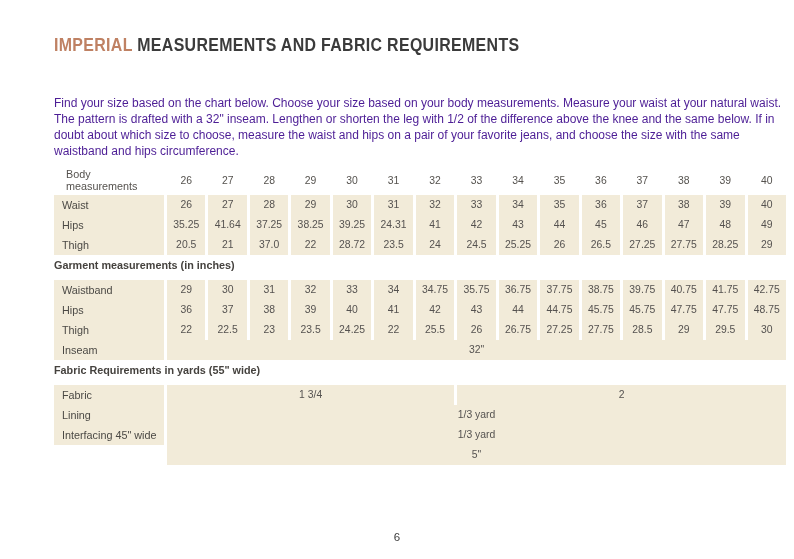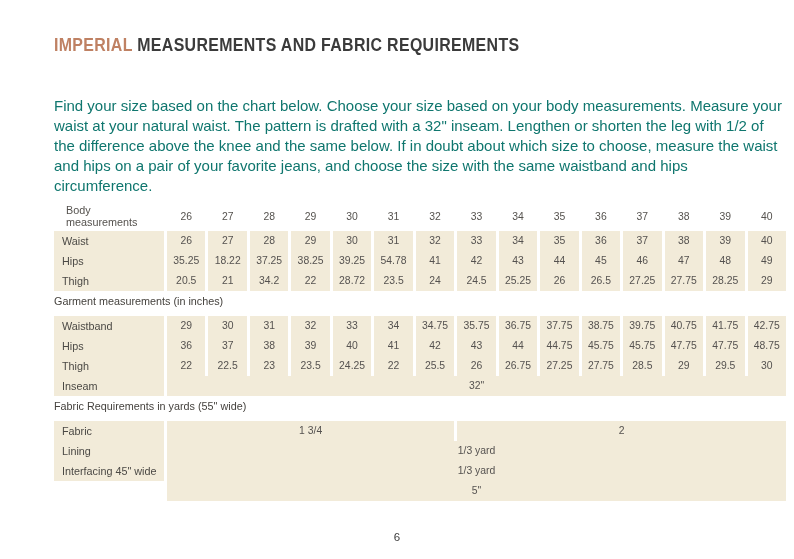--- a/index.html
+++ b/index.html
@@ -11,21 +11,21 @@
   .content{position:absolute;left:54px;top:34px;width:732px;}
 
   .title{
     white-space:nowrap;transform:scaleX(0.86);transform-origin:left center;
     font-size:18.5px;font-weight:700;letter-spacing:0.4px;color:#3b3b3b;
     margin-bottom:5px;
   }
   .title .accent{color:#bf8163;}
 
   .intro{
-    font-size:15px;line-height:1.33;color:#0f766e;width:732px;
+    font-size:12px;line-height:1.33;color:#4c1d95;width:732px;
     margin-bottom:13px;
     margin-top:40px;
   }
 
   .row{
     display:grid;grid-template-columns:110px repeat(15,1fr);
     column-gap:3px;margin-bottom:0;
   }
   .cell{
     background:#f2ebd9;height:20px;display:flex;align-items:center;
@@ -36,21 +36,21 @@
     background:none;height:15px;display:flex;align-items:center;
     justify-content:center;font-size:10.4px;color:#55524e;
   }
   .hcell.label{justify-content:flex-start;padding-left:12px;font-size:10.8px;}
   .header-row{margin-bottom:7px;}
   .span-all{grid-column:2/17;}
   .span-7{grid-column:2/9;}
   .span-8{grid-column:9/17;}
 
   .section-text{
-    font-size:10.8px;color:#45423e;margin:4px 0 9px 0;
+    font-size:10.8px;color:#45423e;margin:4px 0 9px 0;font-weight:bold;
   }
 
   .page-number{
     position:absolute;left:0;right:0;top:531px;text-align:center;
     font-size:11.5px;color:#3d3d3d;
   }
 </style>
 </head>
 <body>
 
@@ -96,40 +96,40 @@
           <div class="cell">35</div>
           <div class="cell">36</div>
           <div class="cell">37</div>
           <div class="cell">38</div>
           <div class="cell">39</div>
           <div class="cell">40</div>
         </div>
         <div class="row">
           <div class="cell label">Hips</div>
           <div class="cell">35.25</div>
-          <div class="cell">18.22</div>
+          <div class="cell">41.64</div>
           <div class="cell">37.25</div>
           <div class="cell">38.25</div>
           <div class="cell">39.25</div>
-          <div class="cell">54.78</div>
+          <div class="cell">24.31</div>
           <div class="cell">41</div>
           <div class="cell">42</div>
           <div class="cell">43</div>
           <div class="cell">44</div>
           <div class="cell">45</div>
           <div class="cell">46</div>
           <div class="cell">47</div>
           <div class="cell">48</div>
           <div class="cell">49</div>
         </div>
         <div class="row">
           <div class="cell label">Thigh</div>
           <div class="cell">20.5</div>
           <div class="cell">21</div>
-          <div class="cell">34.2</div>
+          <div class="cell">37.0</div>
           <div class="cell">22</div>
           <div class="cell">28.72</div>
           <div class="cell">23.5</div>
           <div class="cell">24</div>
           <div class="cell">24.5</div>
           <div class="cell">25.25</div>
           <div class="cell">26</div>
           <div class="cell">26.5</div>
           <div class="cell">27.25</div>
           <div class="cell">27.75</div>

